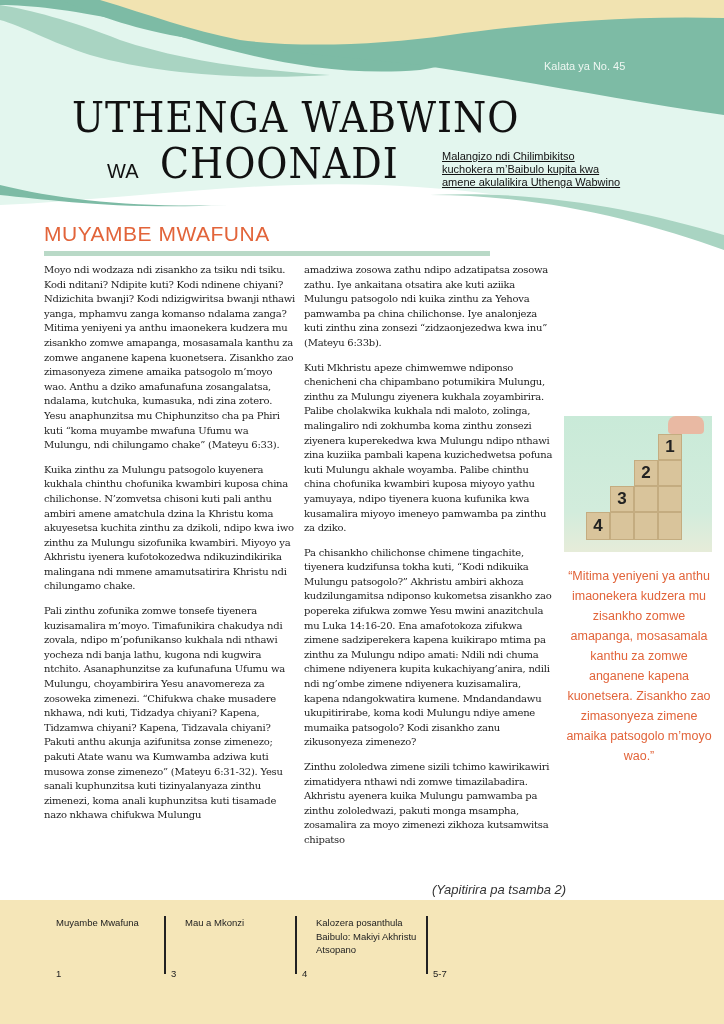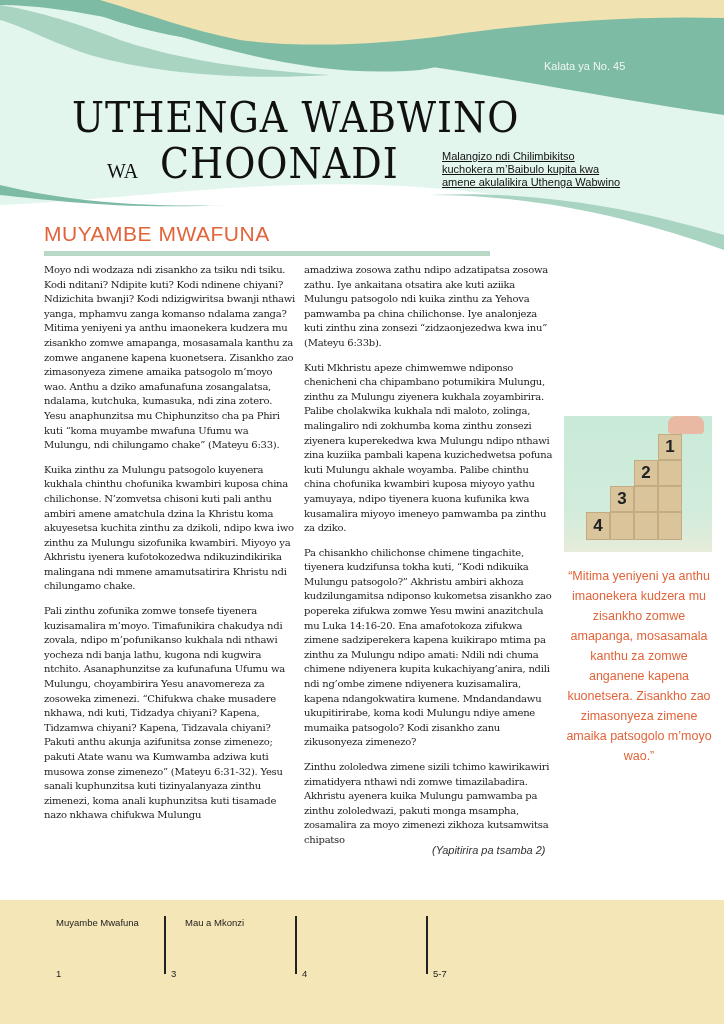--- a/index.html
+++ b/index.html
@@ -14,21 +14,21 @@
       font-family: "Liberation Sans", sans-serif; font-size: 11px; color: #eef7f2;
     }
     .mast1 {
       position: absolute; left: 72px; top: 96px; z-index: 2;
       font-family: "DejaVu Serif", serif; font-size: 38px; letter-spacing: 1px;
       color: #111; line-height: 1; transform: scaleY(1.12); transform-origin: left top;
       white-space: nowrap;
     }
     .mast2-wa {
       position: absolute; left: 107px; top: 160px; z-index: 2;
-      font-family: Liberation Serif, serif; font-size: 20px; color: #111;
+      font-family: Liberation Sans, sans-serif; font-size: 20px; color: #111;
     }
     .mast2 {
       position: absolute; left: 160px; top: 142px; z-index: 2;
       font-family: "DejaVu Serif", serif; font-size: 38px; letter-spacing: 1px;
       color: #111; line-height: 1; transform: scaleY(1.12); transform-origin: left top;
     }
     .tagline {
       position: absolute; left: 442px; top: 150px; z-index: 2;
       font-family: "Liberation Sans", sans-serif; font-size: 11px; line-height: 13px; color: #111; text-decoration: underline;
     }
@@ -44,22 +44,22 @@
     }
     .col {
       position: absolute; z-index: 2;
       font-family: "DejaVu Serif", serif; font-size: 10px; line-height: 14.6px;
       color: #1e1e1e; letter-spacing: -0.25px;
     }
     .col p { margin: 0 0 10px 0; }
     .col1 { left: 44px; top: 263px; width: 252px; }
     .col2 { left: 304px; top: 263px; width: 250px; }
     .cont {
-      position: absolute; left: 432px; top: 844px; z-index: 2;
-      font-family: "Liberation Sans", sans-serif; font-style: italic; font-size: 11px; color: #333;
+      position: absolute; left: 432px; top: 882px; z-index: 2;
+      font-family: "Liberation Sans", sans-serif; font-style: italic; font-size: 13px; color: #333;
     }
     .photo {
       position: absolute; left: 564px; top: 416px; width: 148px; height: 136px; z-index: 2;
       background: linear-gradient(180deg, #c9ead8 0%, #d2ecdc 70%, #e6ecd9 100%);
     }
     .block {
       position: absolute; background: #d9c49b; border: 1px solid #c4ac80;
       font-family: "Liberation Sans", sans-serif; font-weight: bold; color: #222;
       font-size: 17px; display: flex; align-items: center; justify-content: center;
       box-sizing: border-box;
@@ -150,18 +150,19 @@
 <div class="footer">
   <div class="toc-item" style="left:56px; width:105px;">
     <div>Muyambe Mwafuna</div>
     <div class="num">1</div>
   </div>
   <div class="toc-item bar" style="left:164px; width:118px;">
     <div>Mau a Mkonzi</div>
     <div class="num">3</div>
   </div>
   <div class="toc-item bar" style="left:295px; width:120px;">
+    <div>Kalozera posanthula Baibulo: Makiyi Akhristu Atsopano</div>
     <div class="num">4</div>
   </div>
   <div class="toc-item bar" style="left:426px; width:125px;">
     <div class="num">5-7</div>
   </div>
 </div>
 
 </body></html>

